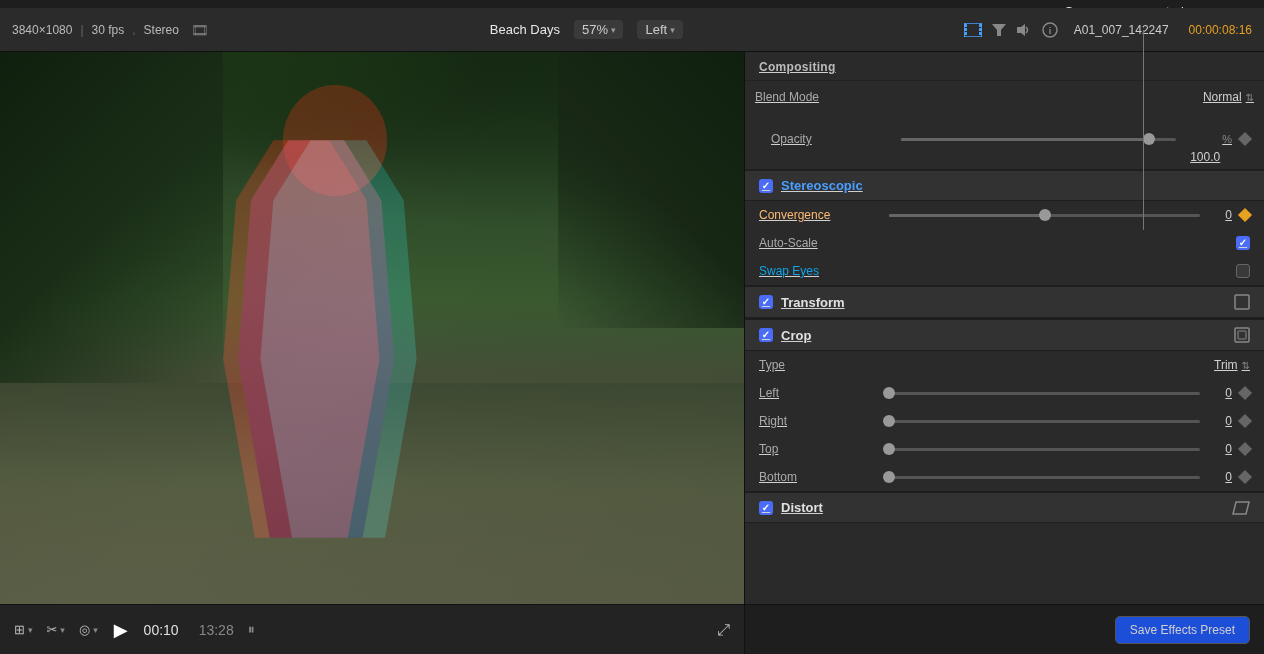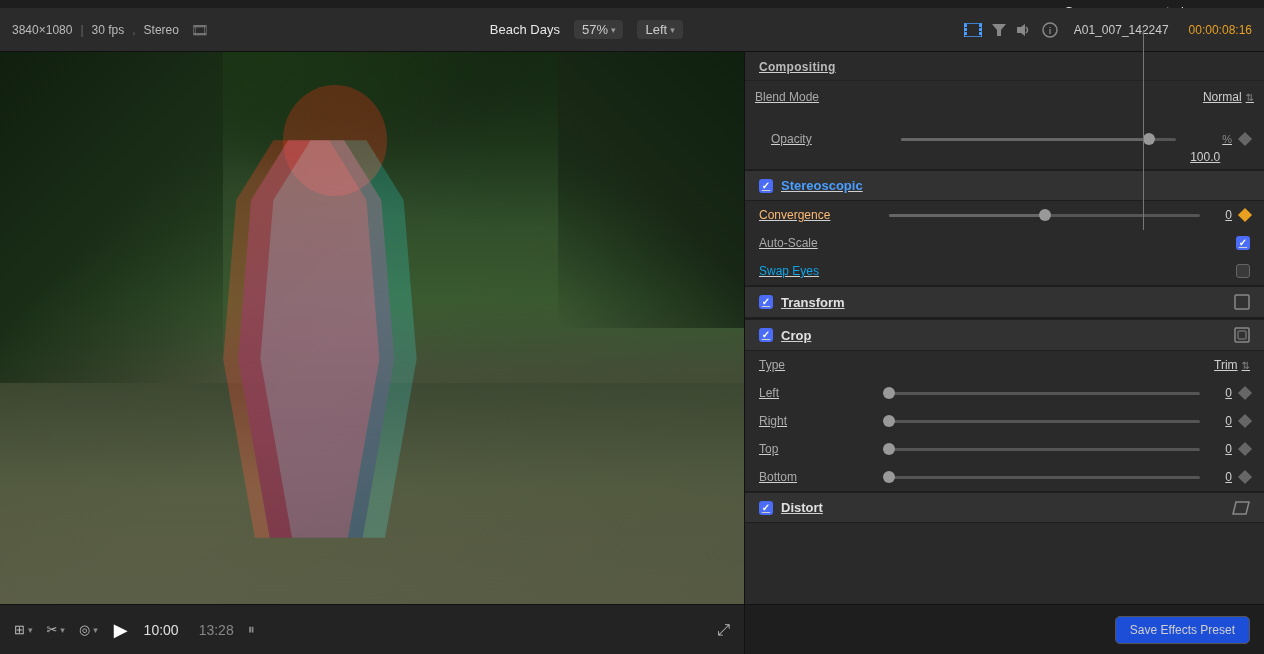--- a/index.html
+++ b/index.html
@@ -113,21 +113,21 @@
         <span style="font-size: 13px;">✂</span>
         <span style="font-size: 9px; color: #888;">▾</span>
       </div>
       <div style="display: flex; align-items: center; gap: 3px; cursor: pointer; color: #bbb; font-size: 12px; margin-left: 4px;">
         <span style="font-size: 13px;">◎</span>
         <span style="font-size: 9px; color: #888;">▾</span>
       </div>
 
       <button style="background: none; border: none; color: #fff; font-size: 18px; cursor: pointer; padding: 0 6px;">▶</button>
 
-      <span style="font-size: 14px; color: #e0e0e0; font-variant-numeric: tabular-nums;">10:00</span>
+      <span style="font-size: 14px; color: #e0e0e0; font-variant-numeric: tabular-nums;">00:10</span>
       <span style="color: #888; font-size: 14px;">  </span>
       <span style="font-size: 14px; color: #888; font-variant-numeric: tabular-nums;">13:28</span>
 
       <span style="color: #888; font-size: 14px; margin-left: 4px;">⏸</span>
 
       <div style="flex: 1;"></div>
 
       <button style="background: none; border: none; color: #bbb; font-size: 16px; cursor: pointer;">⤢</button>
     </div>
   </div>

